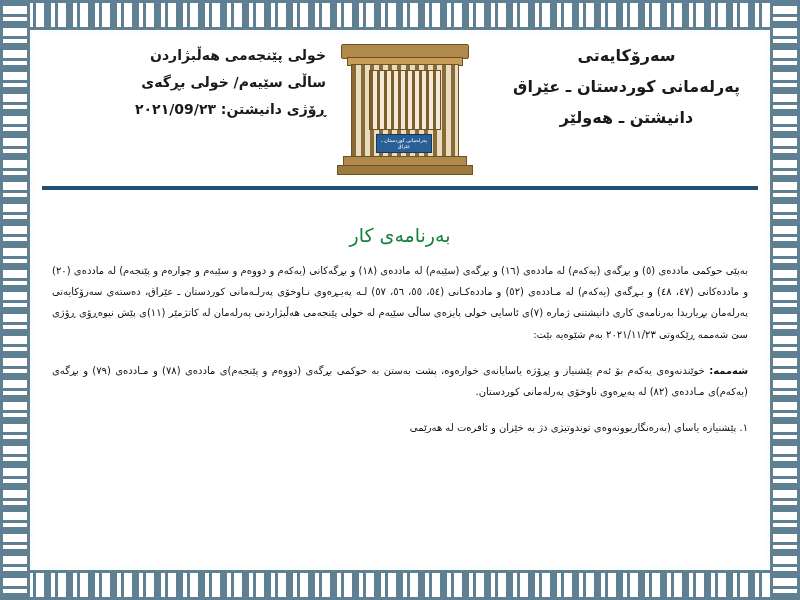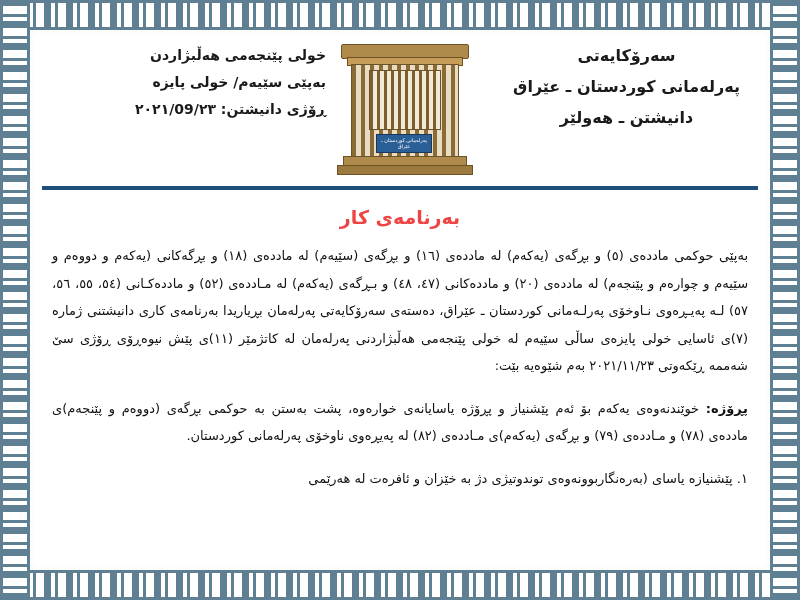--- a/index.html
+++ b/index.html
@@ -194,28 +194,28 @@
 
   .divider {
     height: 4px;
     background: #1f4e79;
     margin: 2px 8px 0 8px;
   }
 
   .doc-title {
     text-align: center;
     font-size: 19px;
-    font-weight: bold;
-    color: #ef4444;
-    margin: 16px 0 14px 0;
+    font-weight: normal;
+    color: #15803d;
+    margin: 34px 0 14px 0;
   }
 
   .body-text {
     padding: 0 18px 0 18px;
-    font-size: 13px;
+    font-size: 10px;
     line-height: 2.12;
     color: #111111;
     text-align: justify;
     text-align-last: right;
   }
   .para {
     margin-bottom: 15px;
   }
   .para.justify-all {
     text-align: justify;
@@ -254,36 +254,36 @@
           <div class="em-body"></div>
           <div class="em-inner"></div>
           <div class="em-plaque">پەرلەمانی کوردستان ـ عێراق</div>
           <div class="em-base"></div>
           <div class="em-base2"></div>
         </div>
       </div>
 
       <div class="mast-left">
         <div>خولی پێنجەمی هەڵبژاردن</div>
-        <div>بەپێی سێیەم/ خولی پایزە</div>
+        <div>ساڵی سێیەم/ خولی بڕگەی</div>
         <div>ڕۆژی دانیشتن: ٢٠٢١/09/٢٣</div>
       </div>
 
     </div>
 
     <div class="divider"></div>
 
     <div class="doc-title">بەرنامەی کار</div>
 
     <div class="body-text">
 
       <div class="para justify-all">بەپێی حوکمی ماددەی (٥) و بڕگەی (یەکەم) لە ماددەی (١٦) و بڕگەی (سێیەم) لە ماددەی (١٨) و بڕگەکانی (یەکەم و دووەم و سێیەم و چوارەم و پێنجەم) لە ماددەی (٢٠) و ماددەکانی (٤٧، ٤٨) و بـڕگەی (یەکەم) لە مـاددەی (٥٢) و ماددەکـانی (٥٤، ٥٥، ٥٦، ٥٧) لـە پەیـڕەوی نـاوخۆی پەرلـەمانی کوردستان ـ عێراق، دەستەی سەرۆکایەتی پەرلەمان بڕیاریدا بەرنامەی کاری دانیشتنی ژمارە (٧)ی ئاسایی خولی پایزەی ساڵی سێیەم لە خولی پێنجەمی هەڵبژاردنی پەرلەمان لە کاتژمێر (١١)ی پێش نیوەڕۆی ڕۆژی سێ شەممە ڕێکەوتی ٢٠٢١/١١/٢٣ بەم شێوەیە بێت:</div>
 
       <div class="para">
-        <span class="lead">پڕۆژە:</span><span> خوێندنەوەی یەکەم بۆ ئەم پێشنیاز و پڕۆژە یاسایانەی خوارەوە، پشت بەستن بە حوکمی بڕگەی (دووەم و پێنجەم)ی ماددەی (٧٨) و مـاددەی (٧٩) و بڕگەی (یەکەم)ی مـاددەی (٨٢) لە پەیڕەوی ناوخۆی پەرلەمانی کوردستان.</span>
+        <span class="lead">شەممە:</span><span> خوێندنەوەی یەکەم بۆ ئەم پێشنیاز و پڕۆژە یاسایانەی خوارەوە، پشت بەستن بە حوکمی بڕگەی (دووەم و پێنجەم)ی ماددەی (٧٨) و مـاددەی (٧٩) و بڕگەی (یەکەم)ی مـاددەی (٨٢) لە پەیڕەوی ناوخۆی پەرلەمانی کوردستان.</span>
       </div>
 
       <div class="numbered">١. پێشنیازە یاسای (بەرەنگاربوونەوەی توندوتیژی دژ بە خێزان و ئافرەت لە هەرێمی</div>
 
     </div>
 
   </div>
 </div>
 
 </body></html>

